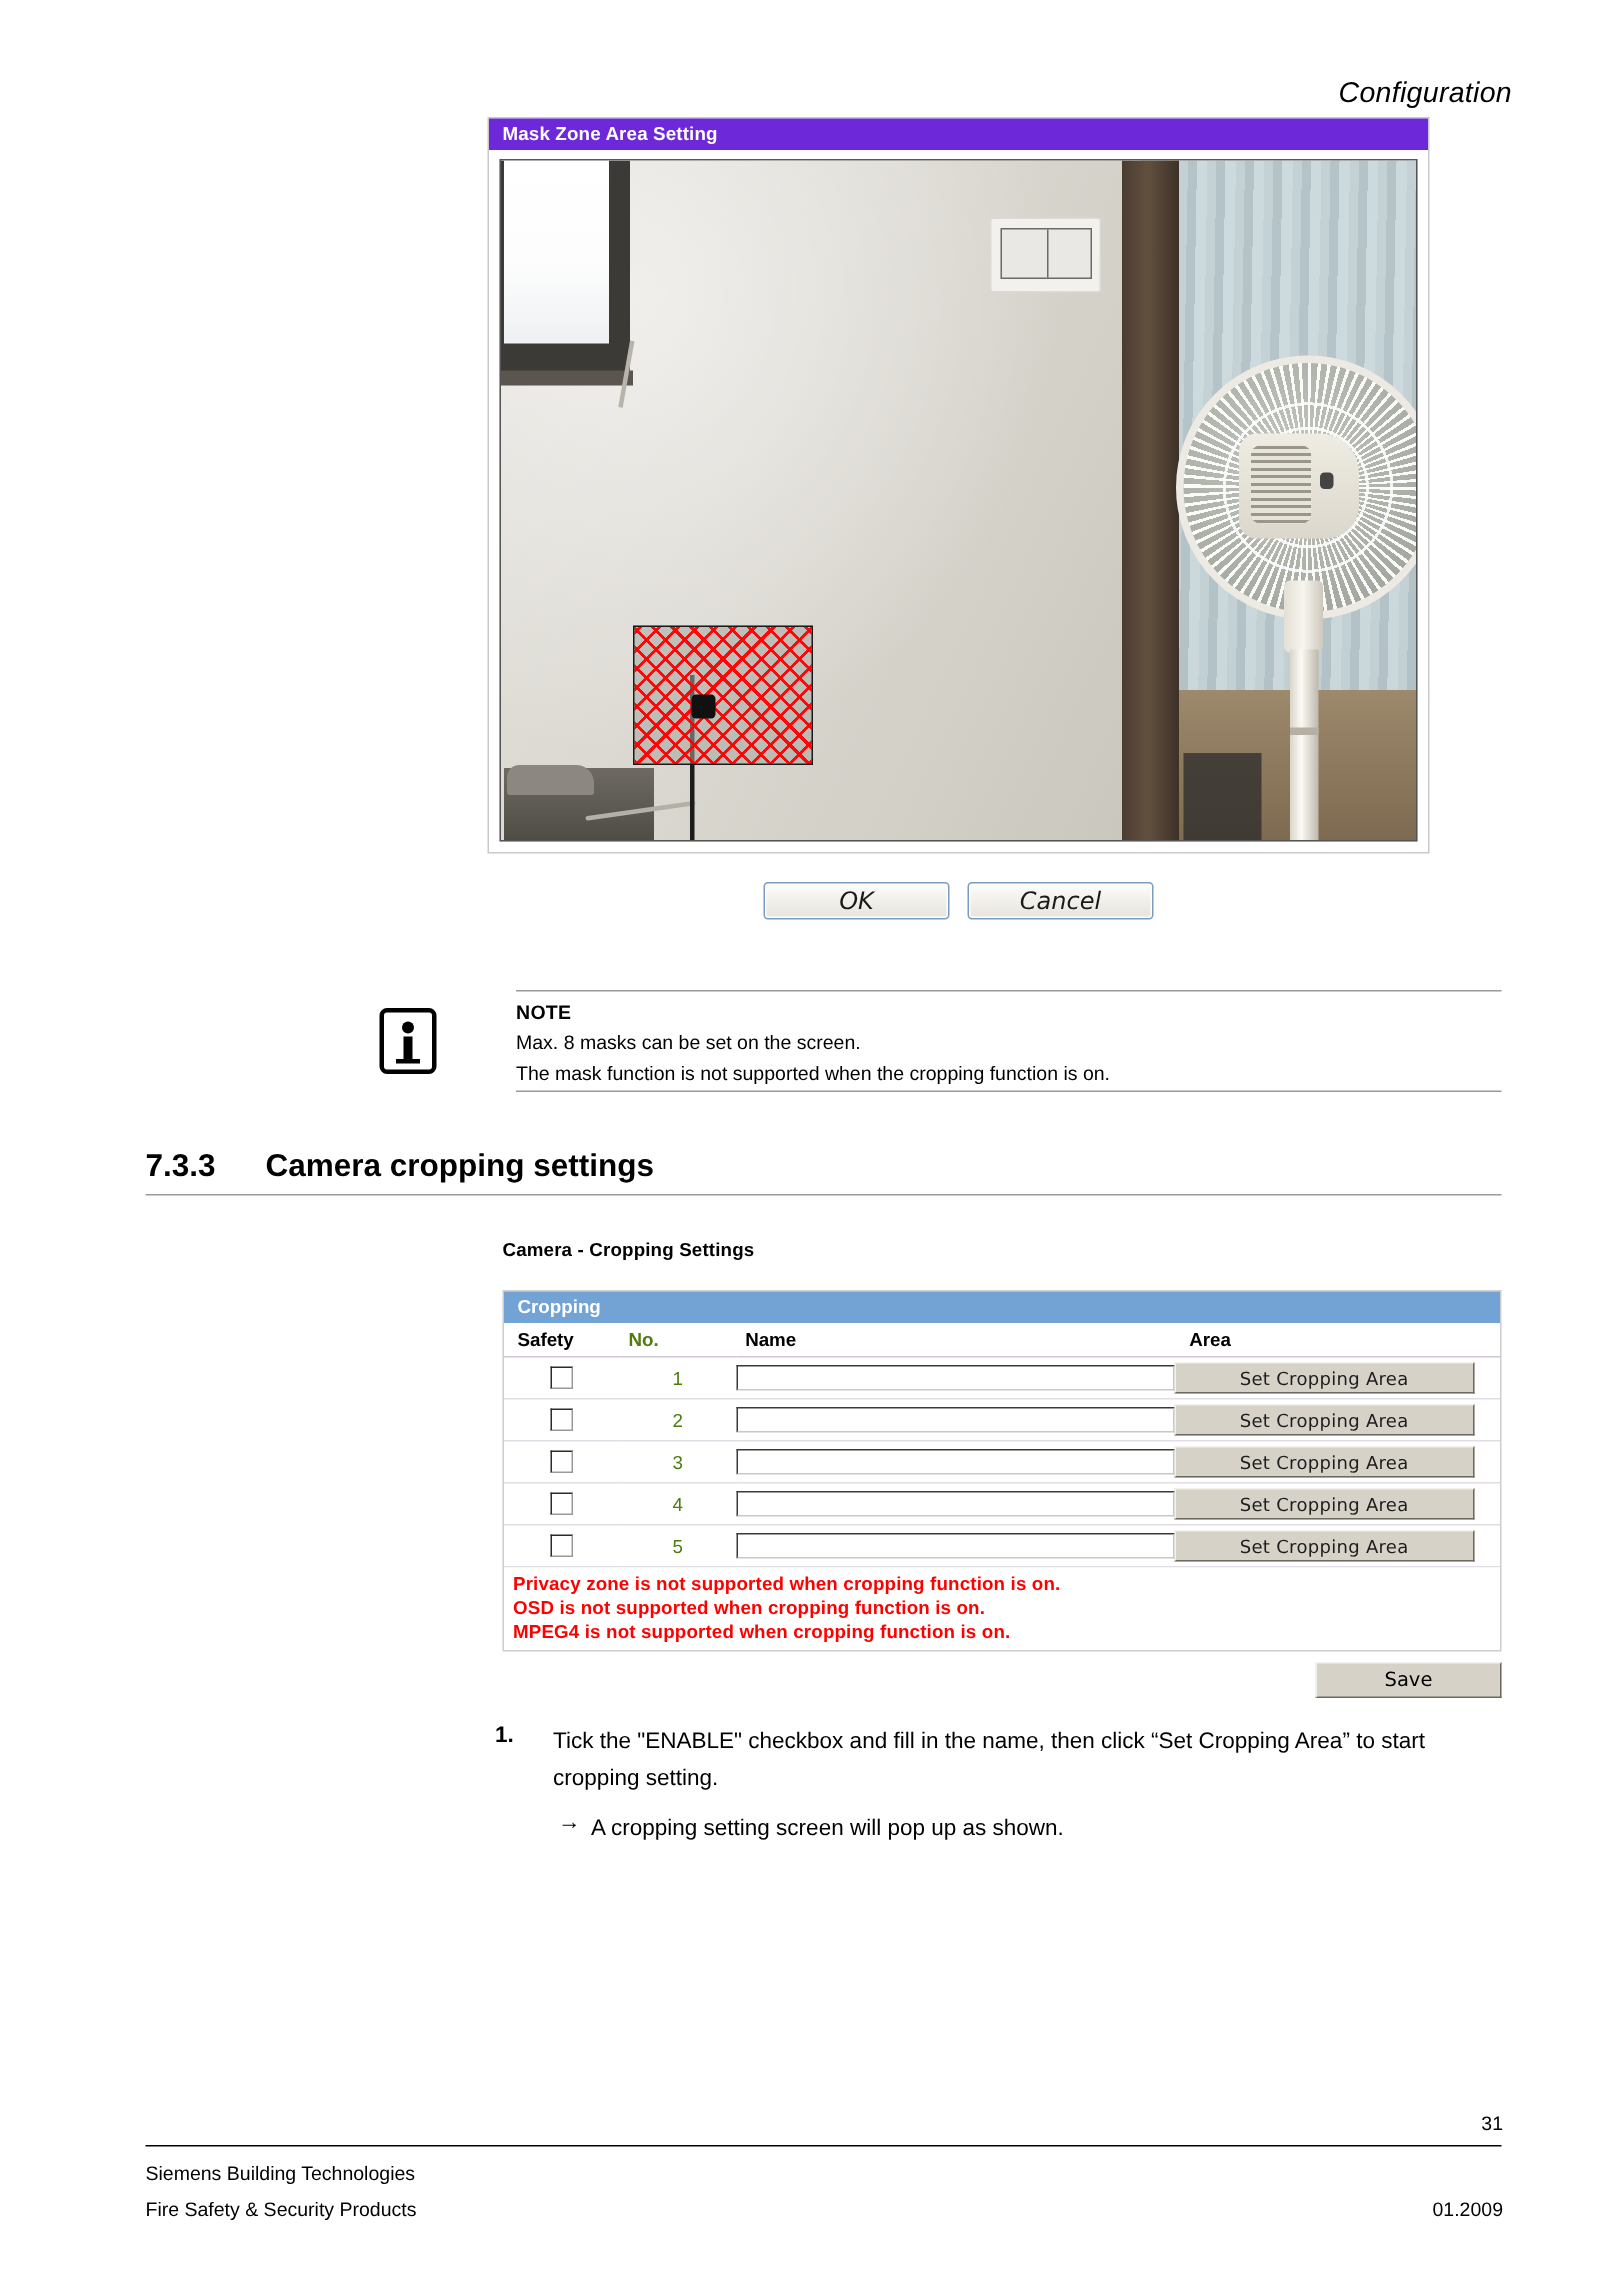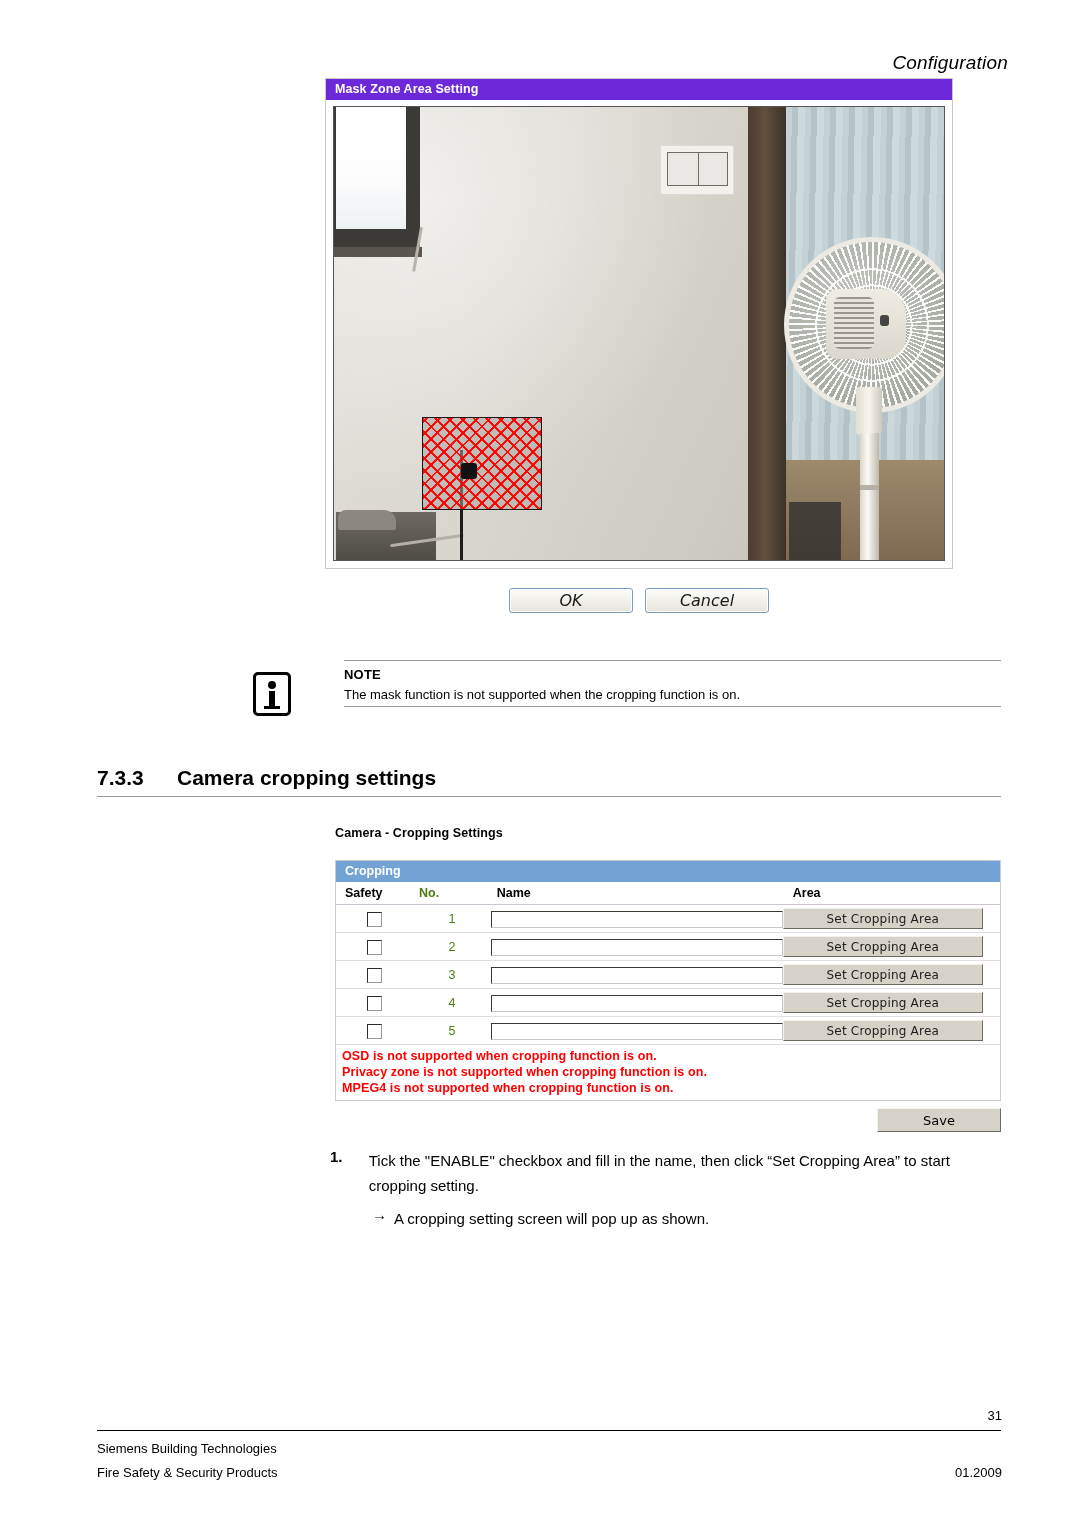--- a/index.html
+++ b/index.html
@@ -389,20 +389,21 @@
 
 <div class="note-wrap">
   <div class="note-icon">
     <div class="note-i-dot"></div>
     <div class="note-i-stem"></div>
     <div class="note-i-base"></div>
   </div>
   <div class="note-body">
     <div class="note-rule-top"></div>
     <div class="note-title">NOTE</div>
+    <div class="note-line">Max. 8 masks can be set on the screen.</div>
     <div class="note-line">The mask function is not supported when the cropping function is on.</div>
     <div class="note-rule-bot"></div>
   </div>
 </div>
 
 <div class="sec-head">
   <div class="sec-head-row">
     <div class="sec-num">7.3.3</div>
     <div class="sec-title">Camera cropping settings</div>
   </div>
@@ -459,22 +460,22 @@
         <td class="col-enable"><span class="chk"></span></td>
         <td class="col-no">5</td>
         <td class="col-name"><input class="name-input" type="text" value="" style=""></td>
         <td class="col-area">
             <div class="area-btn">Set Cropping Area</div>
           </td>
       </tr>
     </tbody>
   </table>
   <div class="warn-block">
+    <div class="warn-line">Privacy zone is not supported when cropping function is on.</div>
     <div class="warn-line">OSD is not supported when cropping function is on.</div>
-    <div class="warn-line">Privacy zone is not supported when cropping function is on.</div>
     <div class="warn-line">MPEG4 is not supported when cropping function is on.</div>
   </div>
 </div>
 
 <div class="save-row">
   <div class="save-btn">Save</div>
 </div>
 
 <div class="steps">
   <div class="step-row">

